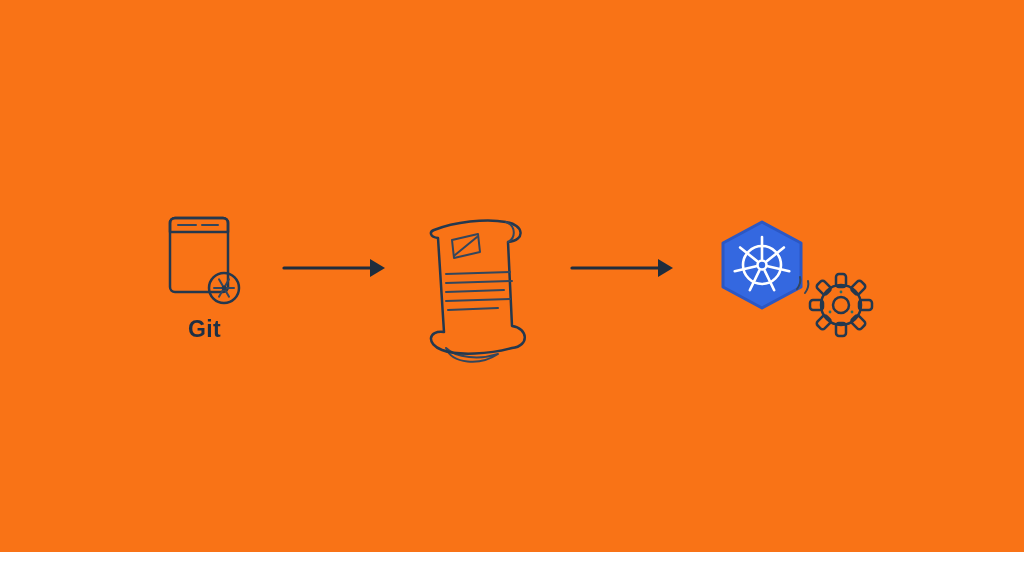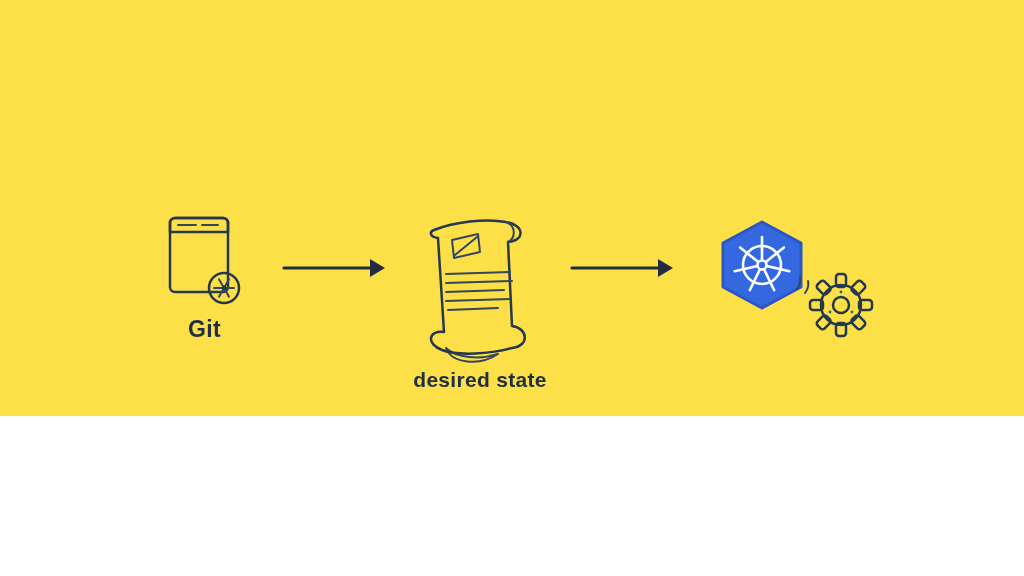--- a/index.html
+++ b/index.html
@@ -3,22 +3,22 @@
 <meta charset="utf-8">
 <style>
   * { margin:0; padding:0; box-sizing:border-box; }
   html,body { width:1024px; height:576px; }
   body {
     font-family:"Liberation Sans", sans-serif;
     background:#ffffff;
   }
   .canvas {
     position:relative;
-    width:1024px; height:416px;
-    background:#fde047;
+    width:1024px; height:552px;
+    background:#f97316;
     overflow:hidden;
   }
   .abs { position:absolute; }
   .label {
     position:absolute;
     color:#1e2f44;
     font-weight:600;
     text-align:center;
     letter-spacing:0.3px;
     white-space:nowrap;
@@ -87,21 +87,20 @@
     <path d="M106 26 C 116 30, 116 42, 108 46" class="ink-thin"></path>
     <path d="M52 44 L78 38 L80 56 L54 62 Z" class="ink-thin"></path>
     <line x1="55" y1="59" x2="77" y2="41" class="ink-thin"></line>
     <line x1="46" y1="78" x2="110" y2="76" class="ink-thin"></line>
     <line x1="46" y1="87" x2="112" y2="85" class="ink-thin"></line>
     <line x1="46" y1="96" x2="104" y2="94" class="ink-thin"></line>
     <line x1="46" y1="105" x2="110" y2="103" class="ink-thin"></line>
     <line x1="48" y1="114" x2="98" y2="112" class="ink-thin"></line>
   </svg>
 
-  <div class="label" style="left:394px; top:368px; width:172px; font-size:21px;">desired state</div>
 
   <svg class="abs" style="left:570px; top:254px;" width="104" height="28" viewBox="0 0 104 28">
     <line x1="2" y1="14" x2="88" y2="14" class="arrow-line"></line>
     <polygon points="88,5 103,14 88,23" fill="#1f2d3d"></polygon>
   </svg>
 
   <svg class="abs" style="left:712px; top:216px;" width="100" height="100" viewBox="0 0 100 100">
     <polygon points="50,6 89,27 89,71 50,92 11,71 11,27" stroke-width="3" stroke-linejoin="round" stroke="#2b57c4" fill="#3468e0"></polygon>
     <circle cx="50" cy="49" r="19" class="wheel"></circle>
     <line x1="50" y1="43" x2="50" y2="21" class="wheel"></line>

